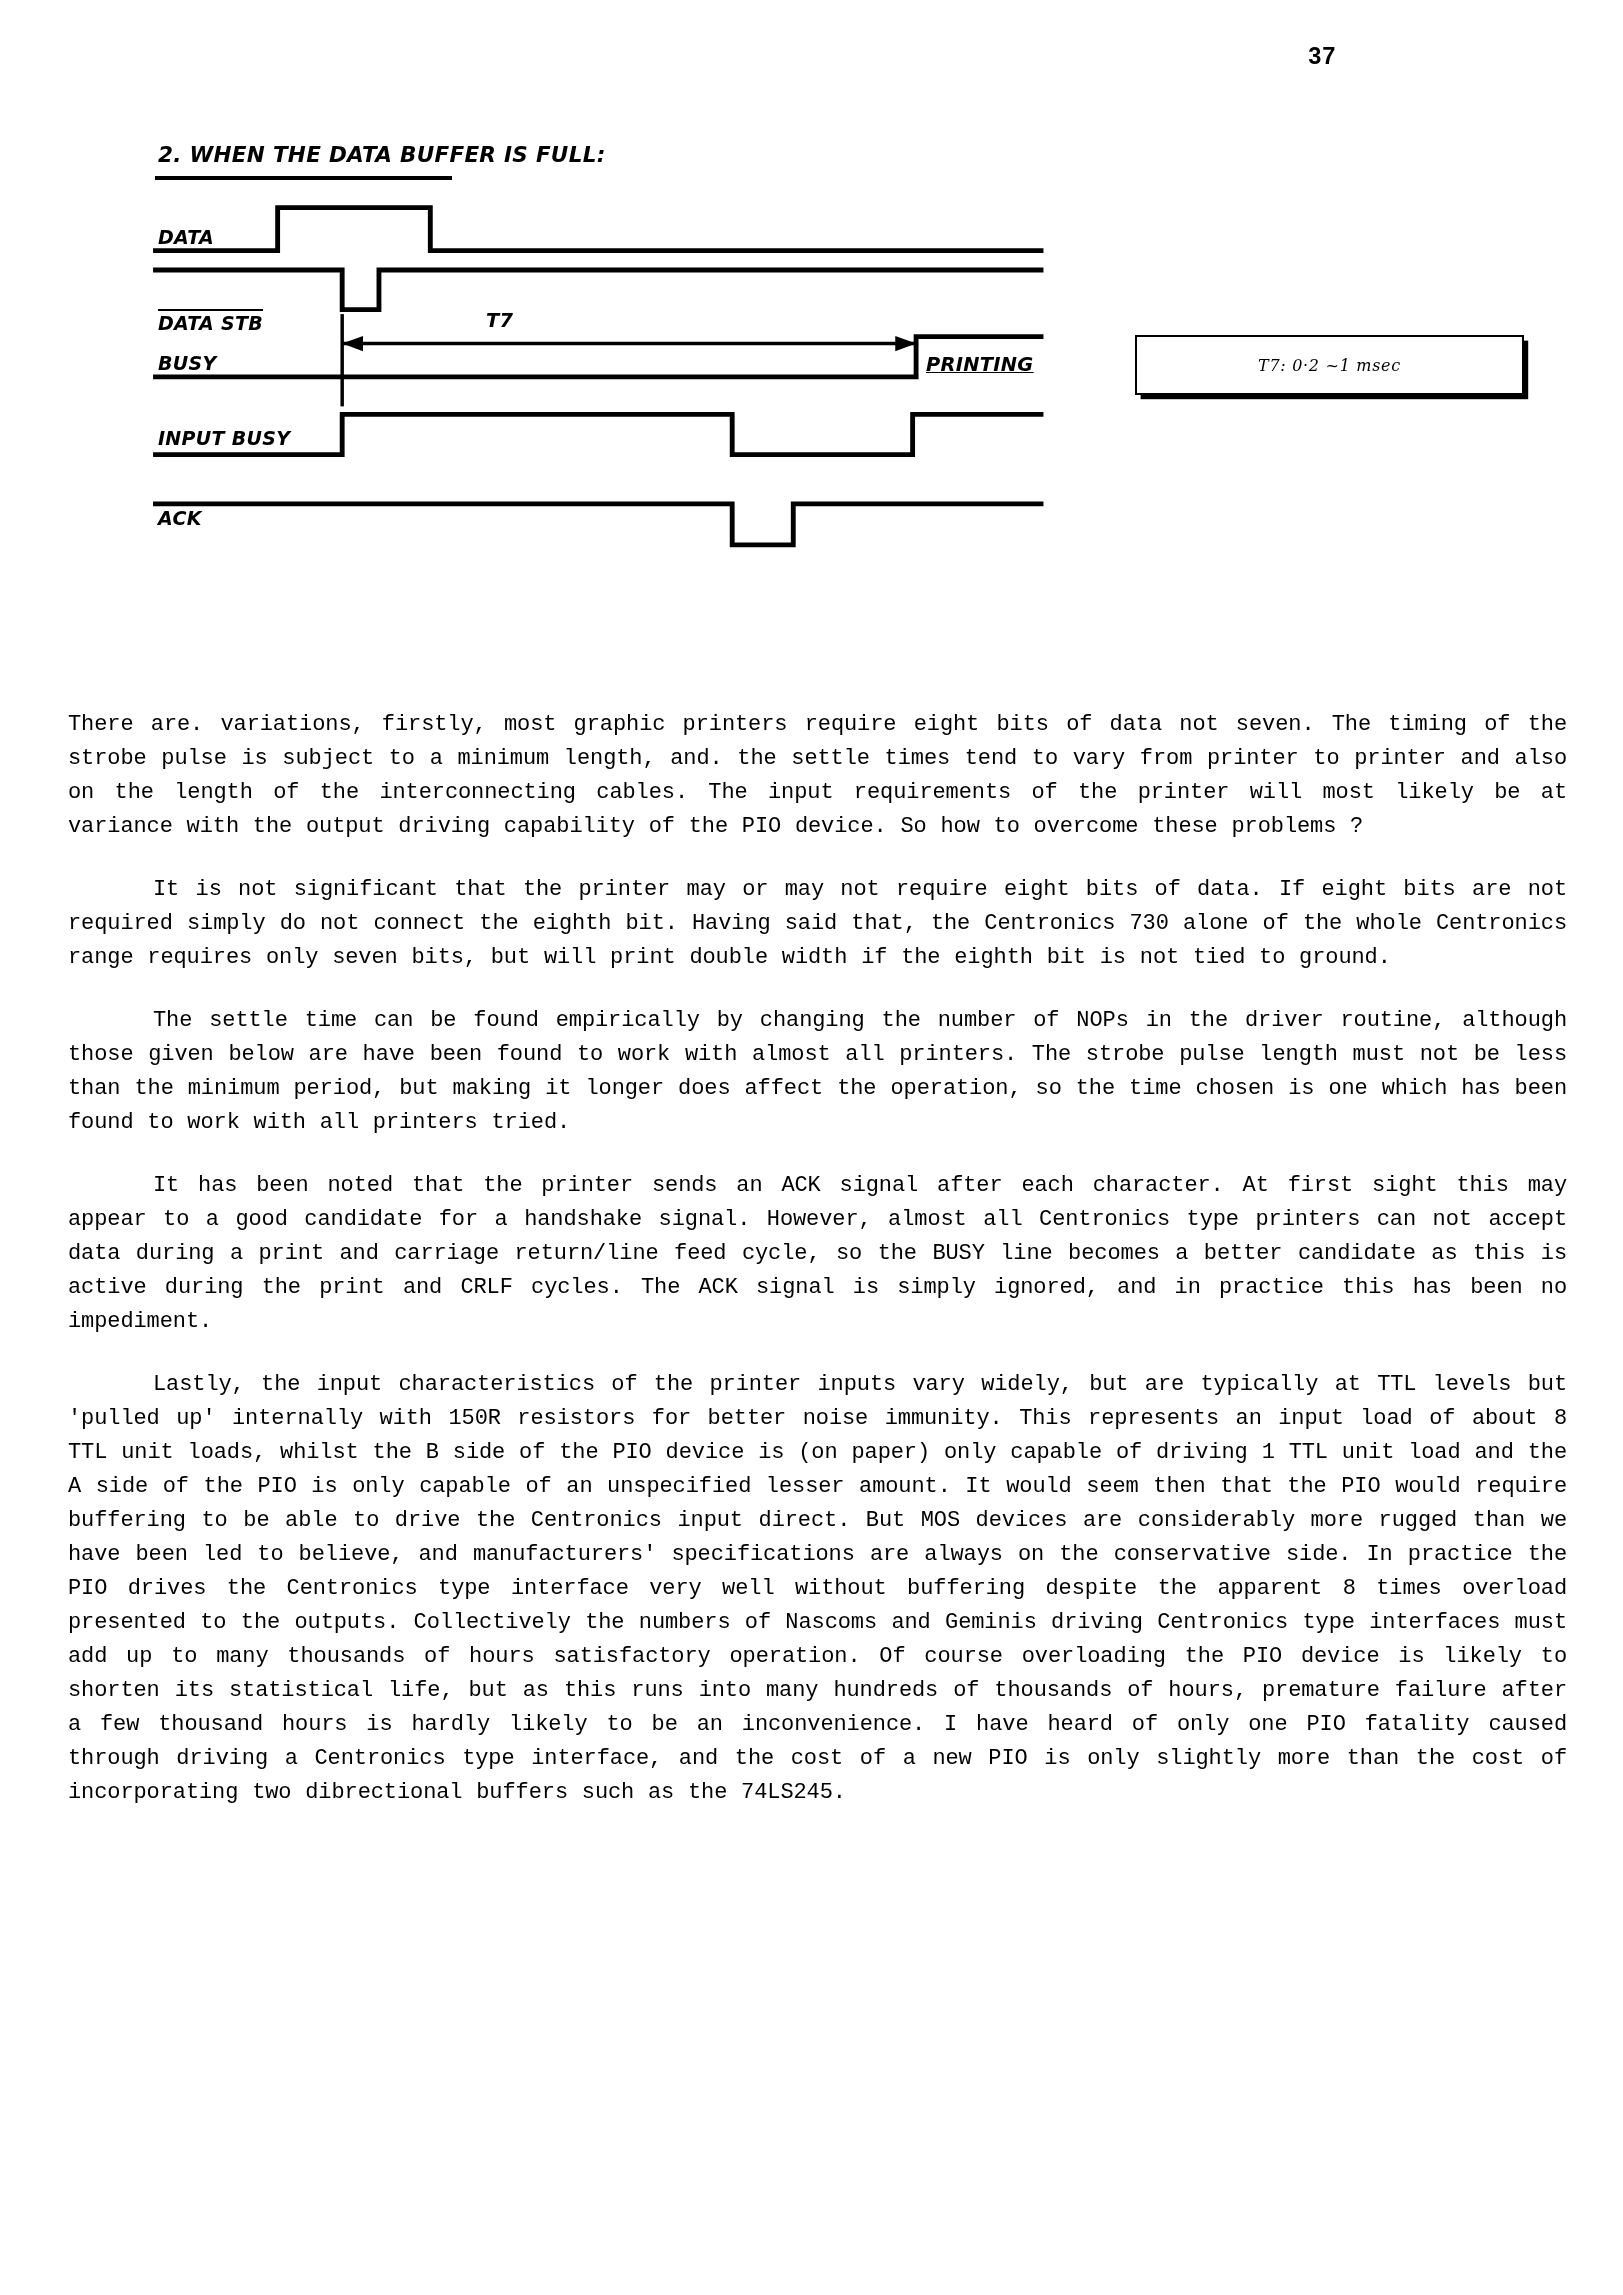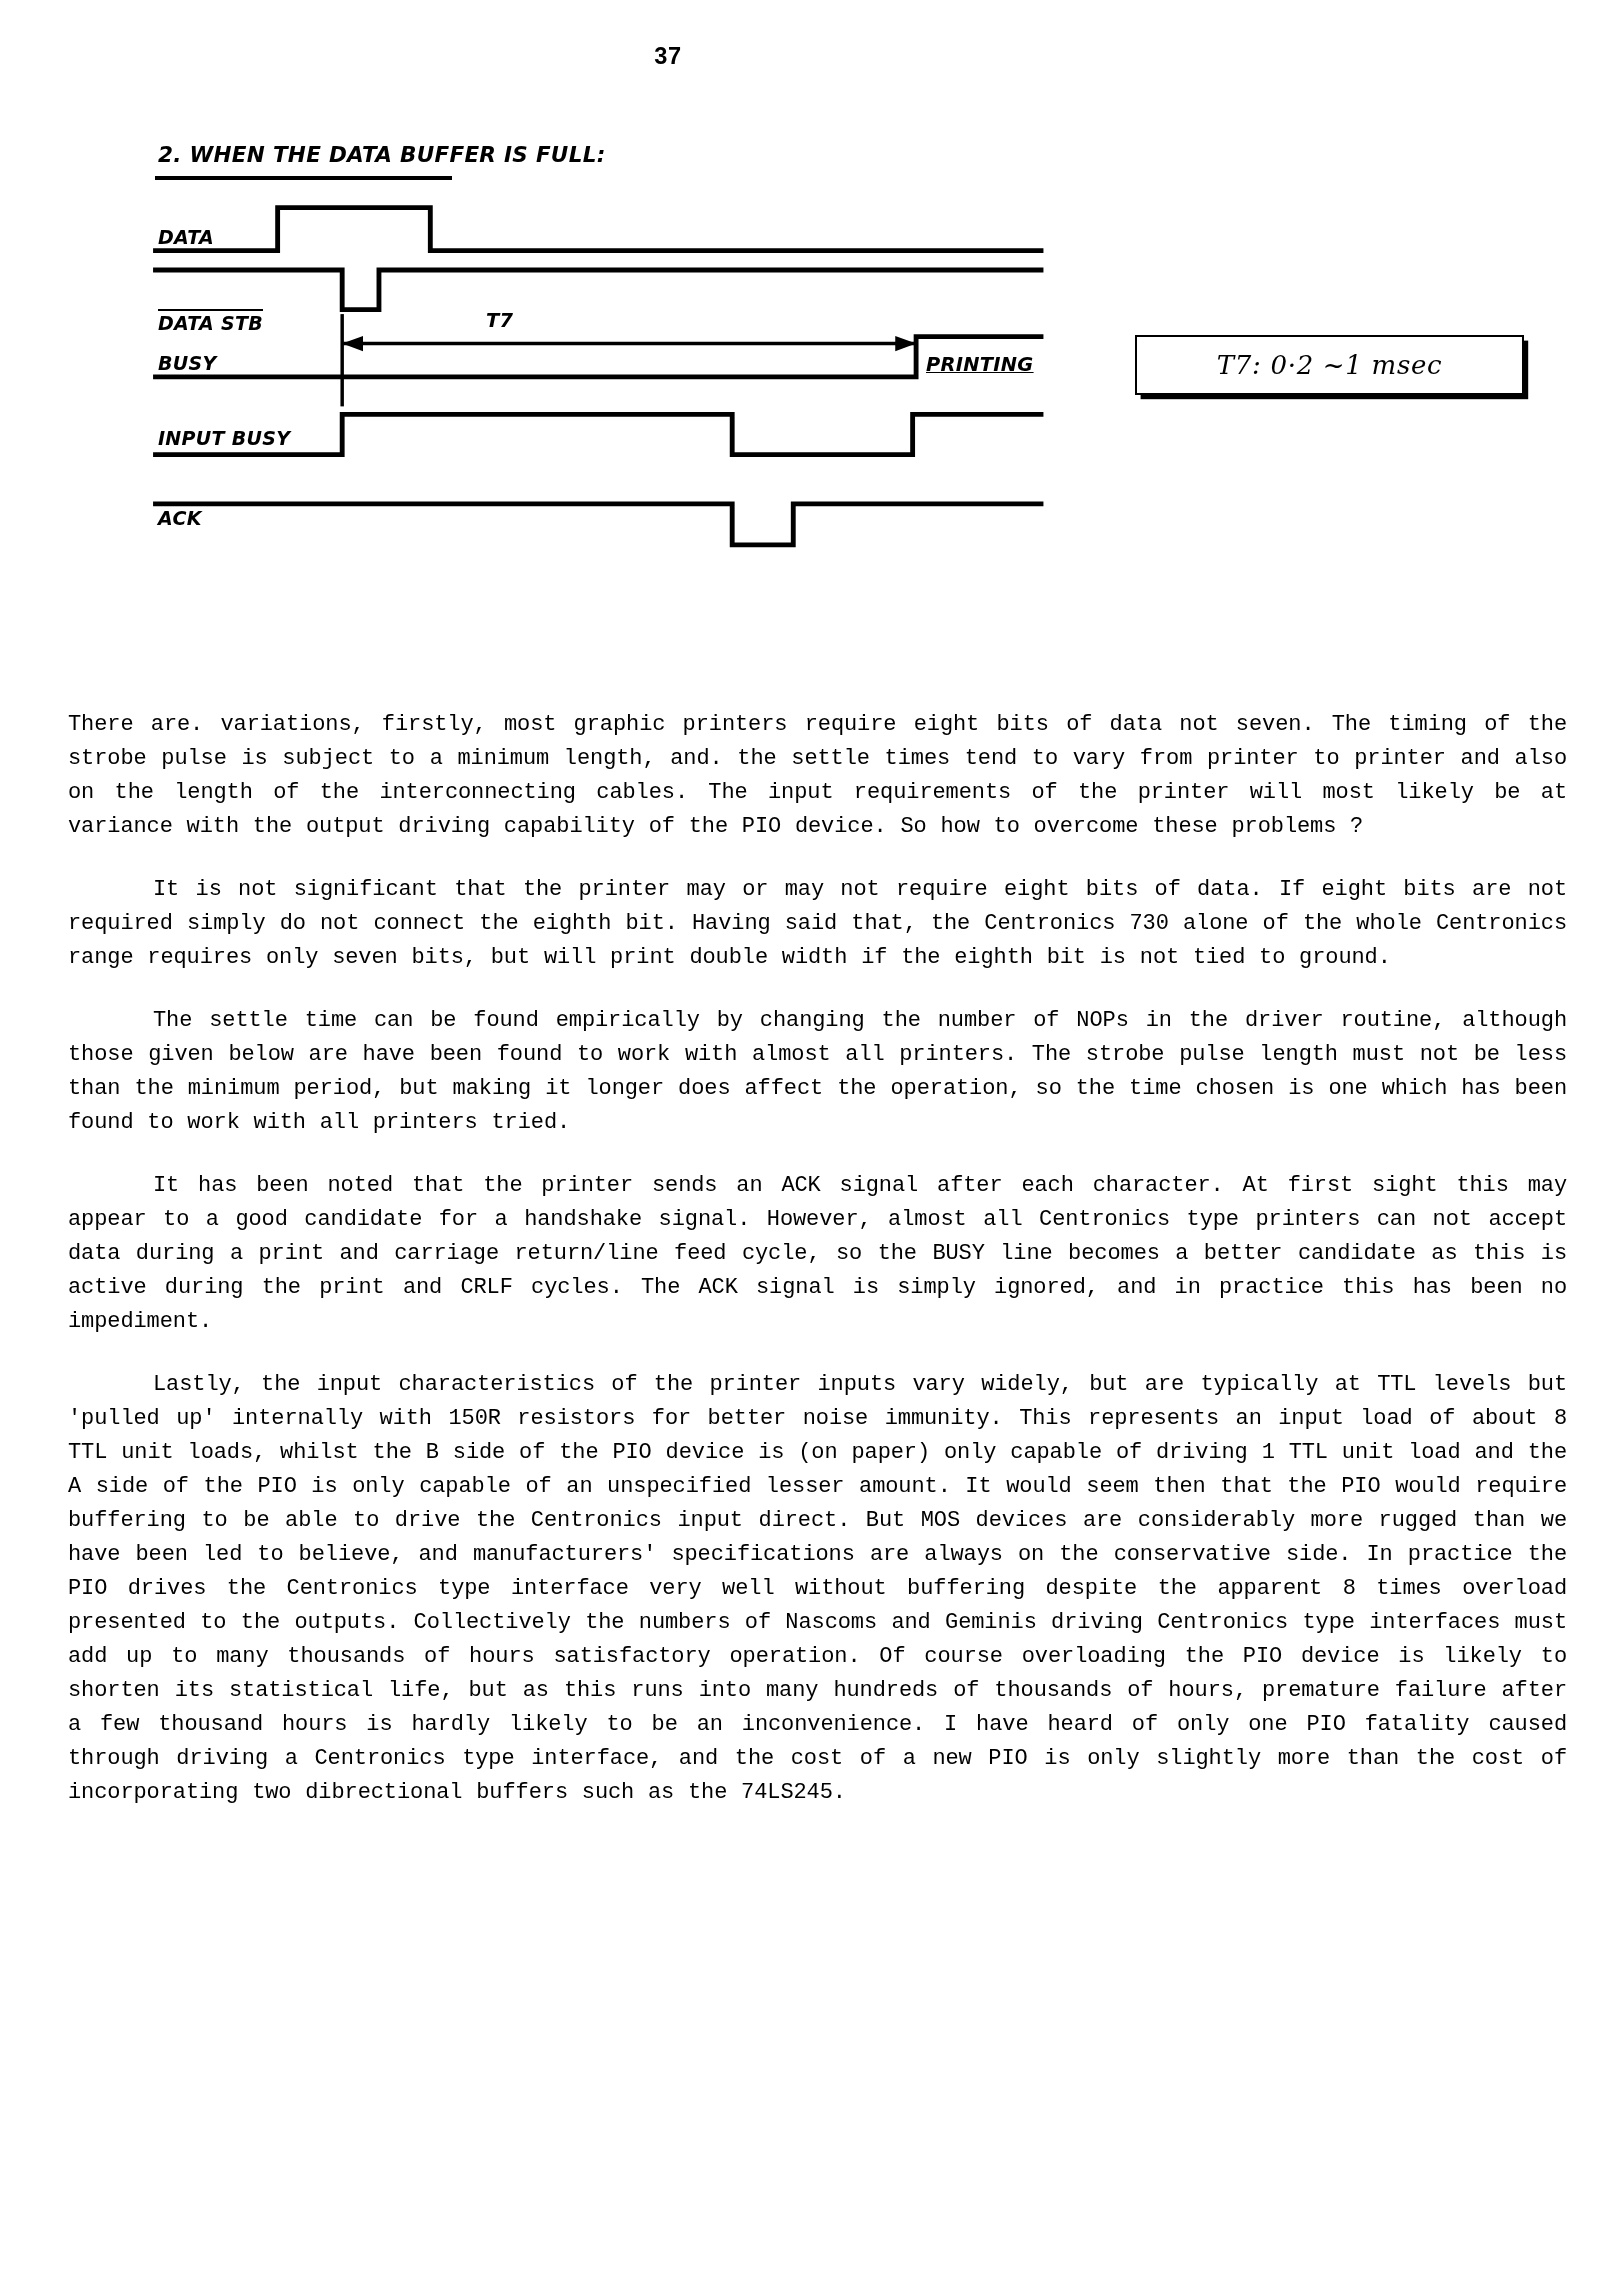--- a/index.html
+++ b/index.html
@@ -16,21 +16,21 @@
     color: #000000;
     overflow: hidden;
   }
 
   
   .page-number {
     position: absolute;
     top: 43px;
     left: 0;
     width: 1336px;
-    text-align: center;
+    text-align: right;
     font-family: "Liberation Sans", sans-serif;
     font-weight: bold;
     font-size: 23.6px;
     letter-spacing: 0.7px;
   }
 
   
   .figure {
     position: absolute;
     top: 134px;
@@ -102,21 +102,21 @@
     position: absolute;
     left: 0;
     top: 0;
     width: 100%;
     height: 100%;
     display: flex;
     align-items: center;
     justify-content: center;
     font-family: "DejaVu Serif", serif;
     font-style: italic;
-    font-size: 26px;
+    font-size: 16px;
     letter-spacing: 0.7px;
     white-space: nowrap;
   }
 
   .wave-svg {
     position: absolute;
     left: 0;
     top: 0;
   }
 

